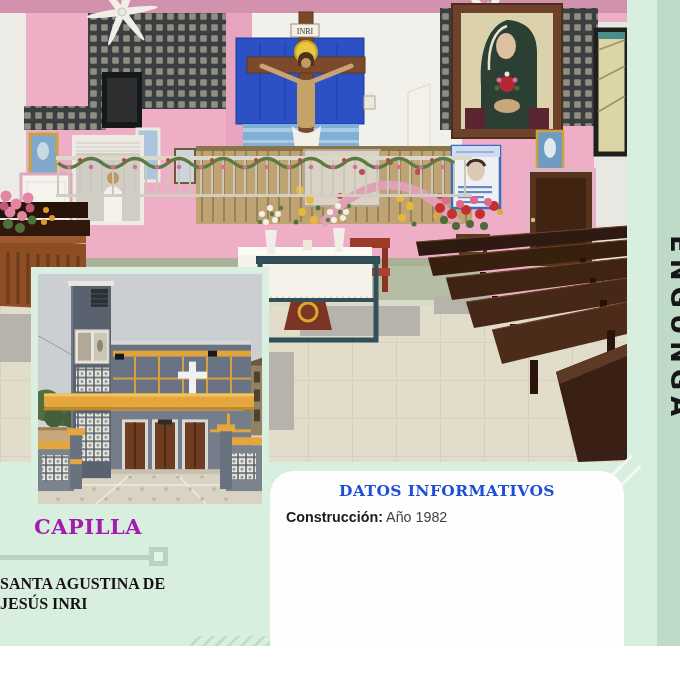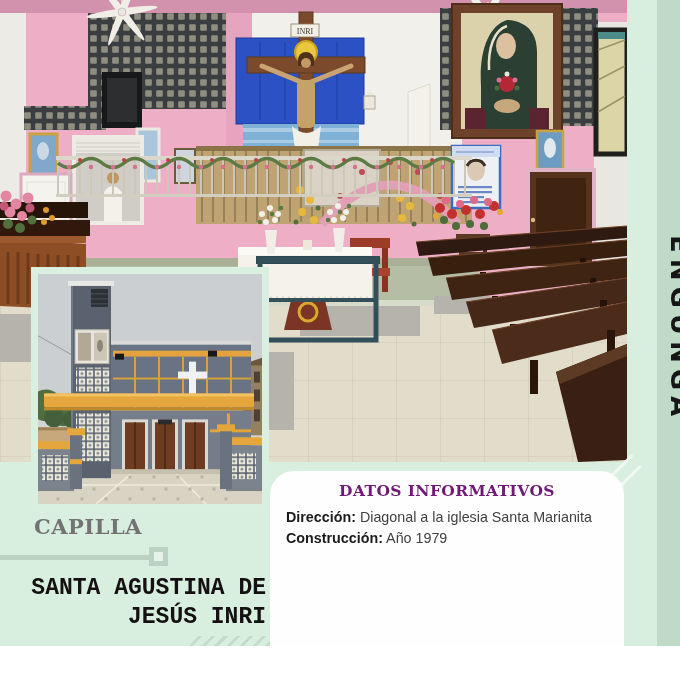--- a/index.html
+++ b/index.html
@@ -6,29 +6,29 @@
   .page{position:relative;width:680px;height:646px;overflow:hidden;background:#d8eedf;font-family:"Liberation Sans",sans-serif;padding-left:22px;}
   
   .sidebar{position:absolute;right:0;top:0;width:45px;height:100%;background:#bfdbc8;display:flex;align-items:center;justify-content:center;}
   .engunga{writing-mode:vertical-rl;font-family:"DejaVu Sans",sans-serif;font-weight:700;font-size:26px;letter-spacing:6px;color:#161616;transform:translateY(6px);}
   
   .main-photo{position:absolute;left:0;top:0;width:627px;height:462px;}
   .main-photo svg{display:block;}
   .inset{position:absolute;left:31px;top:267px;width:224px;height:230px;border:7px solid #d9efdf;background:#cbcfd1;}
   .inset svg{display:block;}
   
-  .kicker{position:absolute;left:0;top:514px;width:176px;text-align:center;font-family:"DejaVu Serif",serif;font-weight:700;font-size:21px;letter-spacing:.5px;color:#737373;}
+  .kicker{position:absolute;left:0;top:514px;width:176px;text-align:center;font-family:"DejaVu Serif",serif;font-weight:700;font-size:21px;letter-spacing:.5px;color:#a21caf;}
   .divider{position:absolute;left:0;top:546px;width:170px;height:20px;}
   .divider .line{position:absolute;left:0;top:9px;width:151px;height:5px;background:#b9d2c1;}
   .divider .sq{position:absolute;left:149px;top:1px;width:9px;height:9px;border:5px solid #b9d2c1;background:#e6f3ea;}
-  .main-title{position:absolute;left:0;top:574px;width:266px;text-align:right;font-family:Liberation Mono, monospace;font-weight:700;font-size:23px;line-height:1.25;color:#151112;}
+  .main-title{position:absolute;left:0;top:574px;width:266px;text-align:left;font-family:Liberation Serif, serif;font-weight:700;font-size:16px;line-height:1.25;color:#151112;}
   .main-title span{display:block;}
   
   .infobox{position:absolute;left:270px;top:471px;width:354px;height:203px;background:#fefefe;border-radius:24px;box-sizing:border-box;padding:10px 16px 0 16px;}
-  .infobox h3{margin:0 0 7px 0;text-align:center;font-family:"DejaVu Serif",serif;font-weight:700;font-size:15.5px;letter-spacing:.4px;color:#701a75;}
+  .infobox h3{margin:0 0 7px 0;text-align:center;font-family:"DejaVu Serif",serif;font-weight:700;font-size:15.5px;letter-spacing:.4px;color:#1d4ed8;}
   .infobox p{margin:0;font-size:14.3px;line-height:1.47;text-align:justify;color:#414141;}
   .infobox p strong{color:#1b1b1b;}
   
   .hatch{position:absolute;left:190px;top:636px;width:82px;height:45px;background:repeating-linear-gradient(135deg,rgba(0,0,0,0) 0 6px,#c4dccb 6px 9px);}
   .slash{position:absolute;height:3px;border-radius:2px;background:#f0f8f2;transform:rotate(-45deg);}
   .s1{left:602px;top:466px;width:36px;}
   .s2{left:610px;top:477px;width:36px;}
 </style>
 </head>
 <body>
@@ -402,17 +402,16 @@
   </div>
   <div class="main-title">
     <span>SANTA AGUSTINA DE</span>
     <span>JESÚS INRI</span>
   </div>
 
   <div class="hatch"></div>
 
   <section class="infobox">
     <h3>DATOS INFORMATIVOS</h3>
-    <p><strong>Dirección:</strong> <span>Diagonal a la iglesia Santa Marianita</span></p>
-    <p><strong>Construcción:</strong> <span>Año 1979</span></p>
+    <p><strong>Construcción:</strong> <span>Año 1982</span></p>
   </section>
 
 </div>
 
 </body></html>

